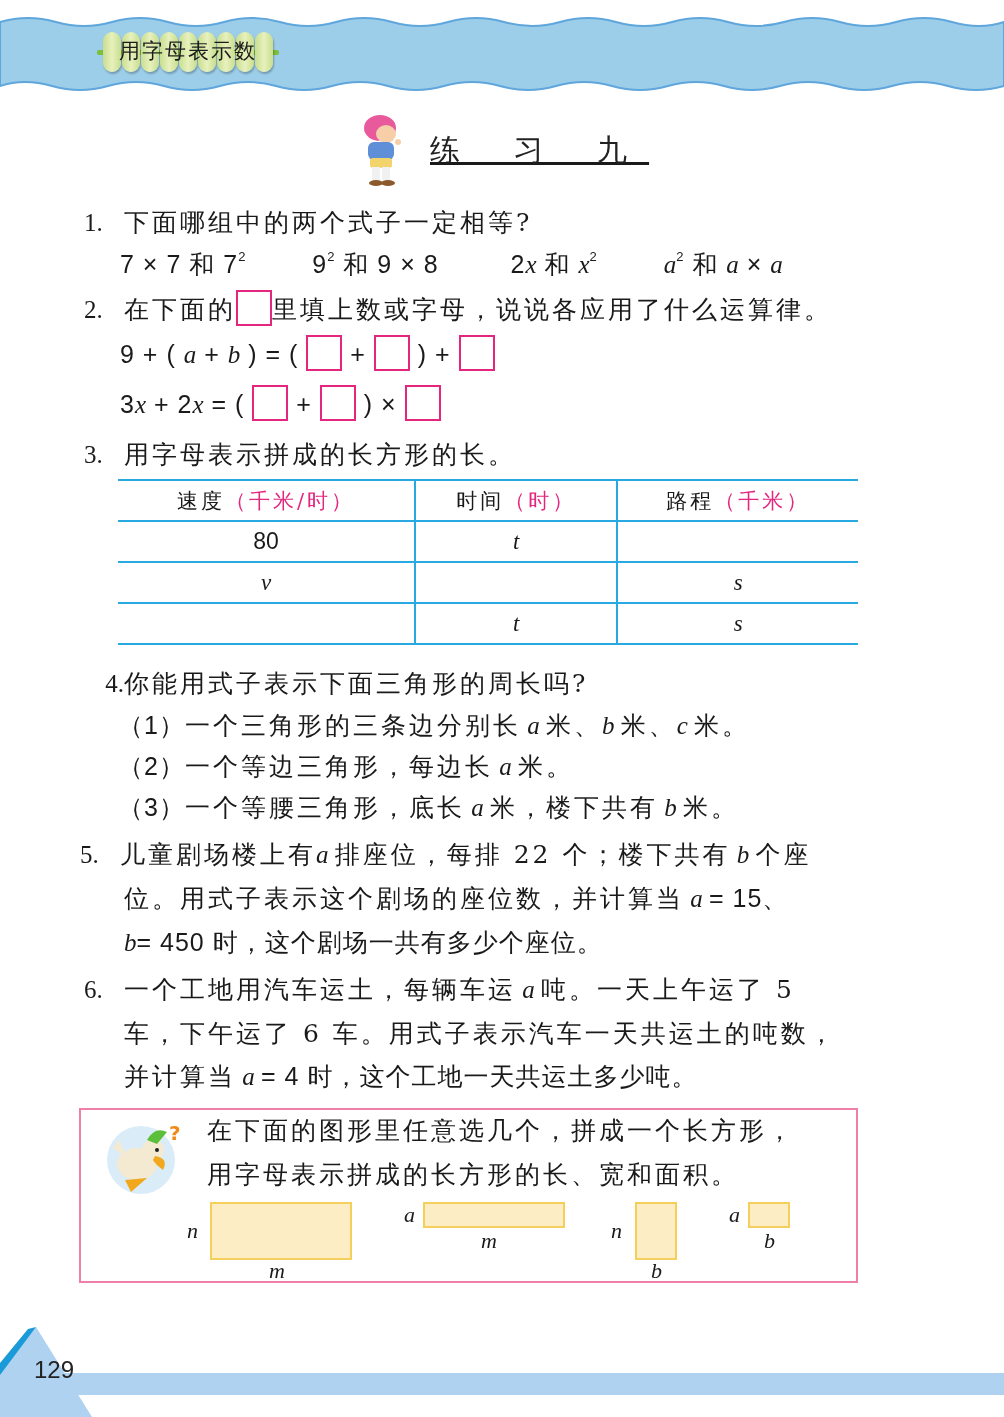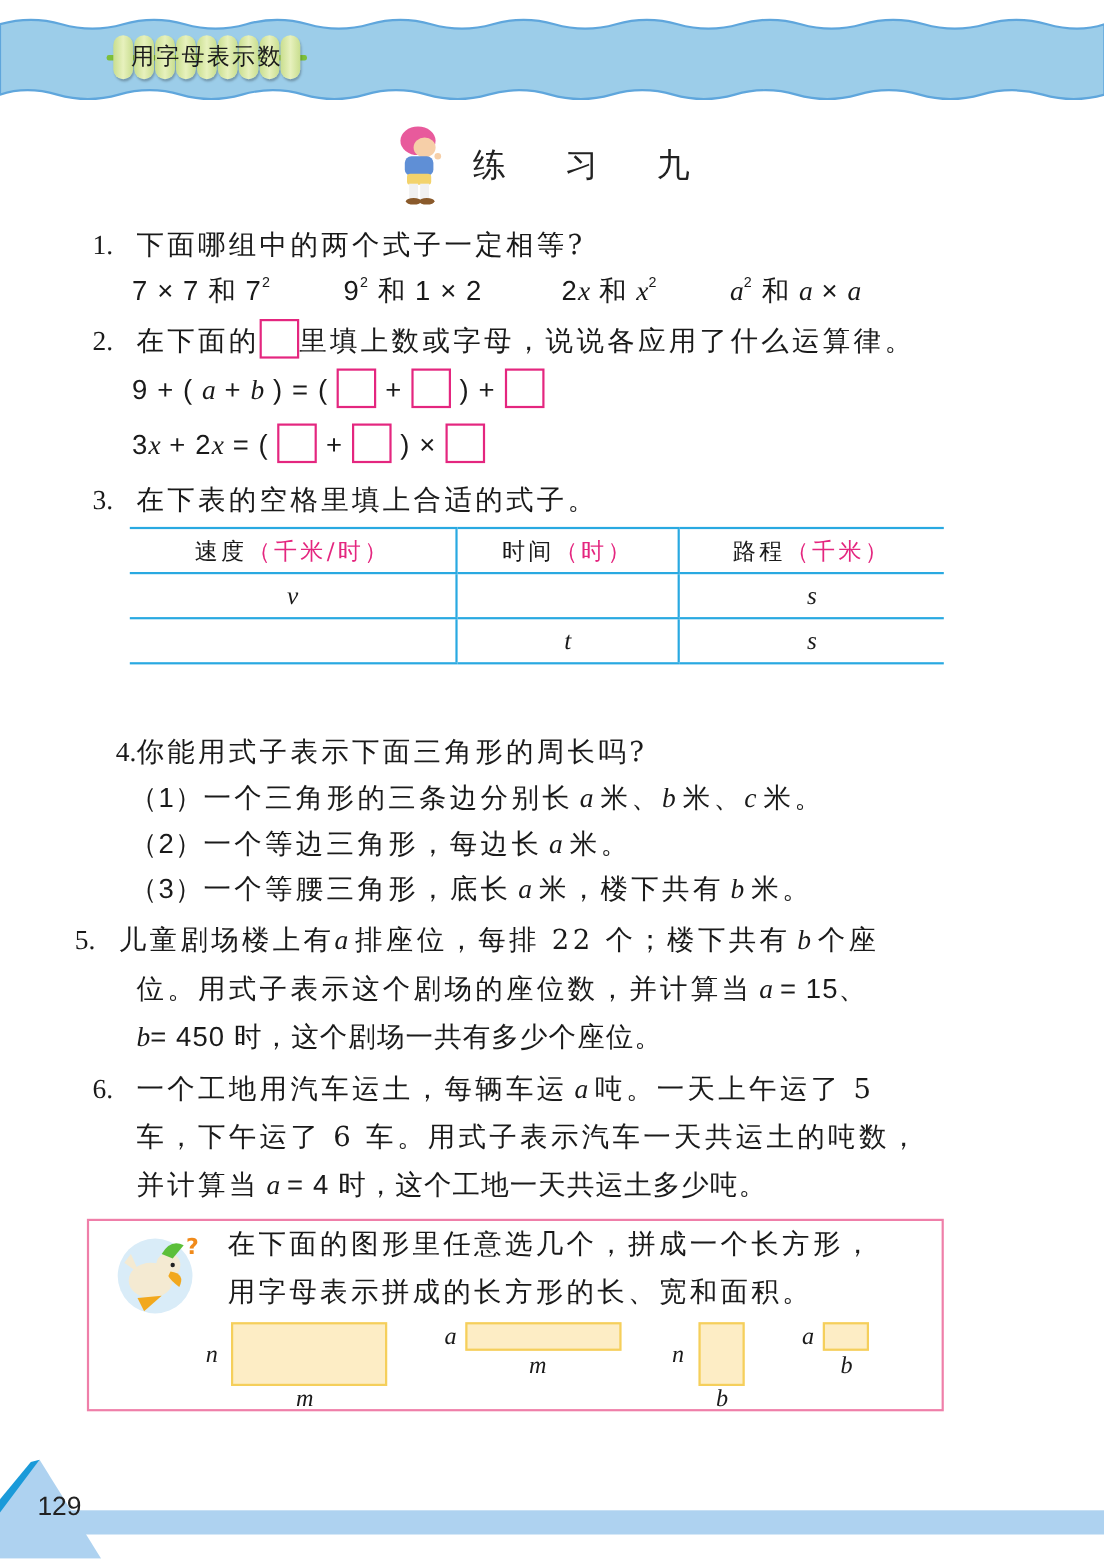--- a/index.html
+++ b/index.html
@@ -9,21 +9,21 @@
     
     .header-band { position: absolute; left: 0; top: 14px; width: 1004px; height: 80px; }
     .header-band svg { display: block; }
     .chapter-tag { position: absolute; left: 97px; top: 32px; height: 40px; display: flex; align-items: center; }
     .chapter-rod { position: absolute; left: 0; right: 0; top: 18px; height: 5px; background: #7cbf3a; border-radius: 2px; }
     .chapter-beads { position: relative; display: flex; gap: 1px; padding: 0 6px; }
     .bead { width: 18px; height: 40px; border-radius: 9px; background: linear-gradient(90deg, #c9de8f, #e7f1bd 50%, #c9de8f); box-shadow: 1px 2px 2px rgba(0,0,0,0.25); }
     .chapter-title { position: absolute; left: 22px; top: 5px; font-family: "DejaVu Serif", serif; font-size: 21px; letter-spacing: 2px; color: #1b1b1b; white-space: nowrap; }
 
     
-    .ex-title-row { position: absolute; left: 360px; top: 112px; display: flex; align-items: center; }
+    .ex-title-row { position: absolute; left: 360px; top: 112px; display: flex; align-items: center; text-decoration: underline; }
     .mascot-girl { width: 44px; height: 76px; position: relative; }
     .ex-title { margin-left: 26px; font-family: "DejaVu Sans", sans-serif; font-size: 30px; letter-spacing: 22px; color: #222; font-weight: 300; }
 
     
     .line { position: absolute; font-size: 25px; white-space: nowrap; letter-spacing: 3px; }
     .qnum { font-family: "Liberation Serif", serif; display: inline-block; width: 40px; letter-spacing: 0; }
     .math { font-family: "Liberation Sans", sans-serif; letter-spacing: 1px; }
     .var { font-family: "Liberation Serif", serif; font-style: italic; letter-spacing: 0; }
     sup { font-size: 13px; vertical-align: 12px; font-family: "Liberation Sans", sans-serif; }
     .sp { display: inline-block; }
@@ -90,50 +90,55 @@
   </div>
   <span class="ex-title">练 习 九</span>
 </div>
 
 <div class="line" style="left:84px; top:206px;">
   <span class="qnum">1.</span><span>下面哪组中的两个式子一定相等?</span>
 </div>
 <div class="line math" style="left:120px; top:248px;">
   <span><span>7 × 7</span> <span>和</span> <span>7</span><sup>2</sup></span>
   <span class="sp" style="width:50px"></span>
-  <span><span>9</span><sup>2</sup> <span>和</span> <span>1 × 2</span></span>
+  <span><span>9</span><sup>2</sup> <span>和</span> <span>9 × 8</span></span>
   <span class="sp" style="width:56px"></span>
   <span><span>2</span><span class="var">x</span> <span>和</span> <span class="var">x</span><sup>2</sup></span>
   <span class="sp" style="width:50px"></span>
   <span><span class="var">a</span><sup>2</sup> <span>和</span> <span class="var">a</span> <span>×</span> <span class="var">a</span></span>
 </div>
 
 <div class="line" style="left:84px; top:290px;">
   <span class="qnum">2.</span><span>在下面的</span><span class="pink-box"></span><span>里填上数或字母，说说各应用了什么运算律。</span>
 </div>
 <div class="line math" style="left:120px; top:335px;">
   <span>9</span> <span>+</span> <span>(</span> <span class="var">a</span> <span>+</span> <span class="var">b</span> <span>)</span> <span>=</span> <span>(</span>
   <span class="pink-box"></span> <span>+</span> <span class="pink-box"></span> <span>)</span> <span>+</span> <span class="pink-box"></span>
 </div>
 <div class="line math" style="left:120px; top:385px;">
   <span>3</span><span class="var">x</span> <span>+</span> <span>2</span><span class="var">x</span> <span>=</span> <span>(</span>
   <span class="pink-box"></span> <span>+</span> <span class="pink-box"></span> <span>)</span> <span>×</span> <span class="pink-box"></span>
 </div>
 
 <div class="line" style="left:84px; top:438px;">
-  <span class="qnum">3.</span><span>在下表的空格里填上合适的式子。</span>
+  <span class="qnum">3.</span><span>用字母表示拼成的长方形的长。</span>
 </div>
 <table class="speed-table">
   <tbody>
       <tr>
     <th><span>速度</span><span class="unit">（千米/时）</span></th>
     <th><span>时间</span><span class="unit">（时）</span></th>
     <th><span>路程</span><span class="unit">（千米）</span></th>
   </tr>
   <tr>
+    <td class="cell-num">80</td>
+    <td class="cell-var">t</td>
+    <td class="cell-var"></td>
+  </tr>
+  <tr>
     <td class="cell-var">v</td>
     <td class="cell-var"></td>
     <td class="cell-var">s</td>
   </tr>
   <tr>
     <td class="cell-var"></td>
     <td class="cell-var">t</td>
     <td class="cell-var">s</td>
   </tr>
 </tbody>
@@ -145,21 +150,21 @@
 <div class="line" style="left:118px; top:709px;">
   <span class="math">（1）</span><span>一个三角形的三条边分别长</span><span class="var"> <span>a</span> </span><span>米、</span><span class="var"><span>b</span> </span><span>米、</span><span class="var"><span>c</span> </span><span>米。</span>
 </div>
 <div class="line" style="left:118px; top:750px;">
   <span class="math">（2）</span><span>一个等边三角形，每边长</span><span class="var"> <span>a</span> </span><span>米。</span>
 </div>
 <div class="line" style="left:118px; top:791px;">
   <span class="math">（3）</span><span>一个等腰三角形，底长</span><span class="var"> <span>a</span> </span><span>米，楼下共有</span><span class="var"> <span>b</span> </span><span>米。</span>
 </div>
 
-<div class="line" style="left:68px; top:838px;">
+<div class="line" style="left:80px; top:838px;">
   <span class="qnum">5.</span><span>儿童剧场楼上有</span><span class="var"><span>a</span> </span><span>排座位，每排 22 个；楼下共有</span><span class="var"> <span>b</span> </span><span>个座</span>
 </div>
 <div class="line" style="left:124px; top:882px;">
   <span>位。用式子表示这个剧场的座位数，并计算当</span><span class="var"> <span>a</span> </span><span class="math">= 15、</span>
 </div>
 <div class="line" style="left:124px; top:926px;">
   <span class="var">b</span><span class="math">= 450 时，这个剧场一共有多少个座位。</span>
 </div>
 
 <div class="line" style="left:84px; top:973px;">

